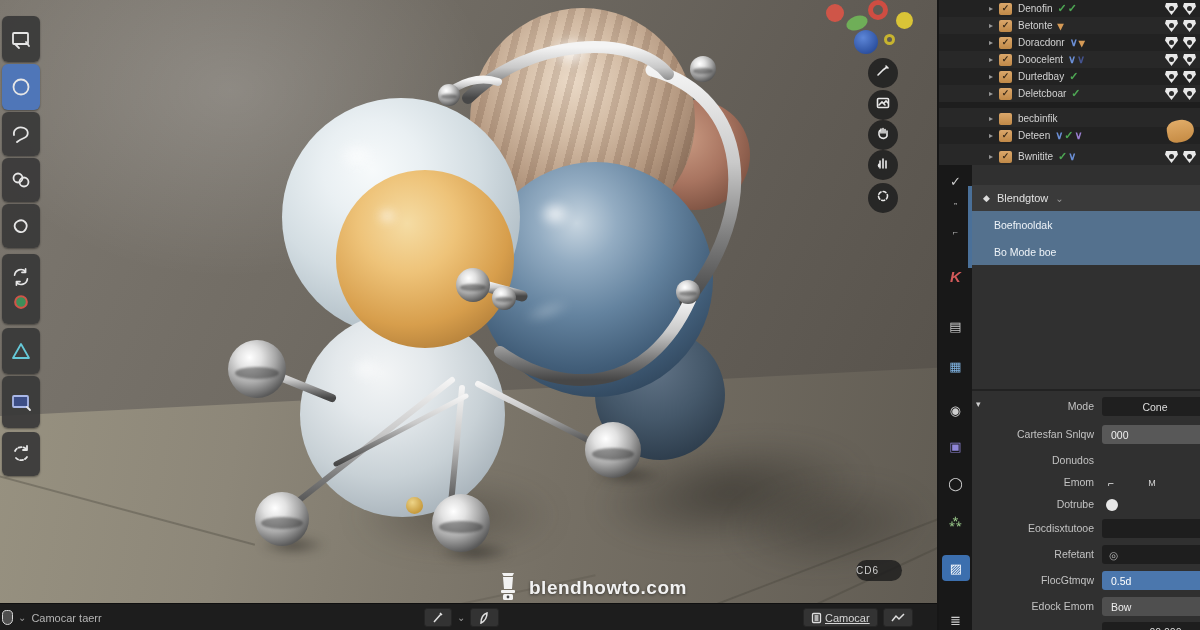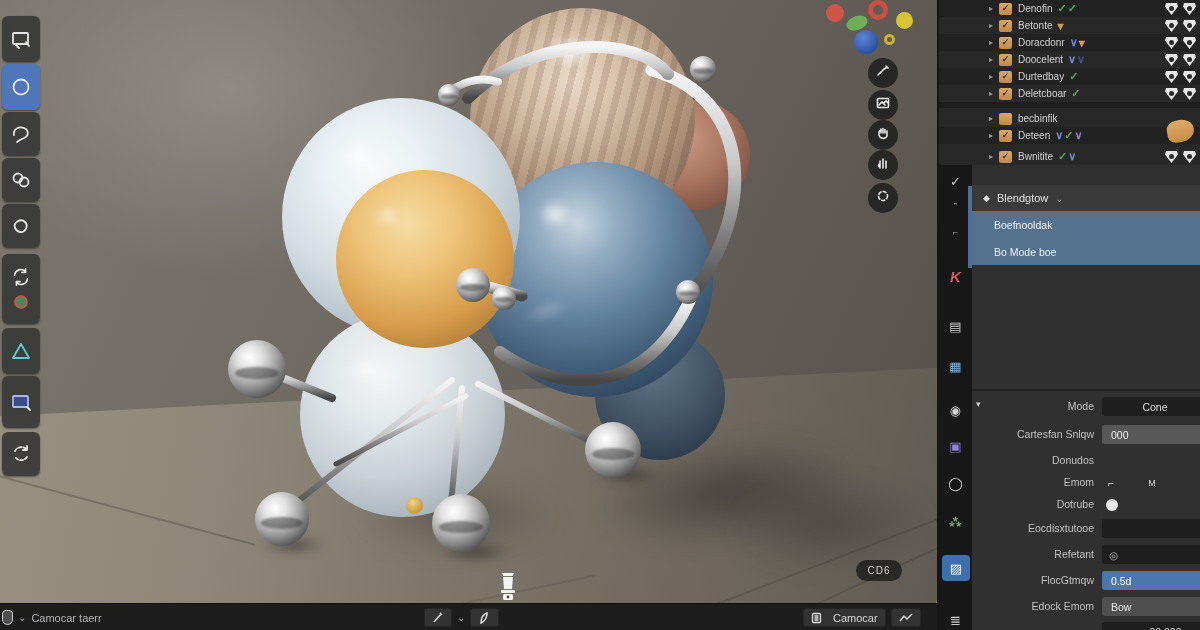--- a/index.html
+++ b/index.html
@@ -38,21 +38,21 @@
 
   
   .gz { position:absolute; border-radius:50%; }
   .navbtn { position:absolute; width:30px; height:30px; border-radius:50%;
             background:rgba(32,32,32,0.88); display:flex; align-items:center; justify-content:center; }
   .navbtn svg { stroke:#e8e8e8; fill:none; stroke-width:1.6; stroke-linecap:round; }
 
   
   #vp-badge { position:absolute; left:856px; top:560px; width:46px; height:21px; border-radius:11px;
               background:rgba(28,28,28,0.8); color:#cfcfcf; font-size:10px;
-              display:flex; align-items:center; justify-content:center; letter-spacing:1px; }
+              display:flex; align-items:center; justify-content:flex-start; letter-spacing:1px; }
   #watermark { position:absolute; left:497px; top:571px; display:flex; align-items:center; gap:10px; }
   #watermark .wm-text { color:#f2f2f2; font-size:19px; font-weight:bold;
               text-shadow:0 1px 3px rgba(0,0,0,0.5); letter-spacing:0.5px; }
 
   
   #toolbar { position:absolute; left:2px; top:14px; width:38px; }
   .tool { position:absolute; left:0; width:38px; border-radius:6px; background:rgba(56,56,56,0.92);
           box-shadow:0 1px 2px rgba(0,0,0,0.4); display:flex; align-items:center; justify-content:center;
           flex-direction:column; }
   .tool.active { background:#4f76b8; }
@@ -231,20 +231,21 @@
     <div id="watermark">
       <span>
         <svg width="22" height="30" viewBox="0 0 22 30" fill="#f2f2f2">
           <path d="M5,2 h12 l-1.5,3 h-9 z"></path>
             <path d="M6,6 h10 l-1,12 h-8 z"></path>
           <rect x="4" y="19" width="14" height="3" rx="1"></rect>
             <rect x="6" y="23" width="10" height="6" rx="1.5"></rect>
           <circle cx="11" cy="26" r="1.4" fill="#444"></circle>
         </svg>
       </span>
+      <span class="wm-text">blendhowto.com</span>
     </div>
   </div>
 
   <div id="toolbar">
     <div class="tool" style="top:2px;height:46px;">
       <svg width="24" height="24" viewBox="0 0 24 24">
           <rect x="4" y="6" width="15" height="11" rx="1"></rect>
           <path d="M6,17 l4,4 M17,15 l3,4"></path>
         </svg>
     </div>
@@ -310,21 +311,21 @@
           </svg>
       </span>
       <span class="caret">⌄</span>
       <span class="sb-btn">
         <svg width="13" height="12" viewBox="0 0 13 12" style="stroke:#e0e0e0;fill:none;stroke-width:1.5;">
             <path d="M3,11 C3,5 6,2 9,1 C9,6 7,9 3,11 Z"></path>
           </svg>
       </span>
     </div>
     <div class="sb-item" style="left:803px;">
-      <span class="sb-btn" style="gap:11px;">
+      <span class="sb-btn" style="gap:3px;text-decoration:underline;">
         <svg width="11" height="12" viewBox="0 0 11 12" style="stroke:#dedede;fill:none;stroke-width:1.3;">
             <rect x="1.5" y="1.5" width="8" height="9" rx="1"></rect>
             <path d="M3.5,4 h4 M3.5,6 h4 M3.5,8 h4"></path>
           </svg>
         <span>Camocar</span>
       </span>
       <span class="sb-btn">
         <svg width="14" height="12" viewBox="0 0 14 12" style="stroke:#dedede;fill:none;stroke-width:1.5;">
             <path d="M1,9 L5,4 L8,7 L13,2"></path>
           </svg>

